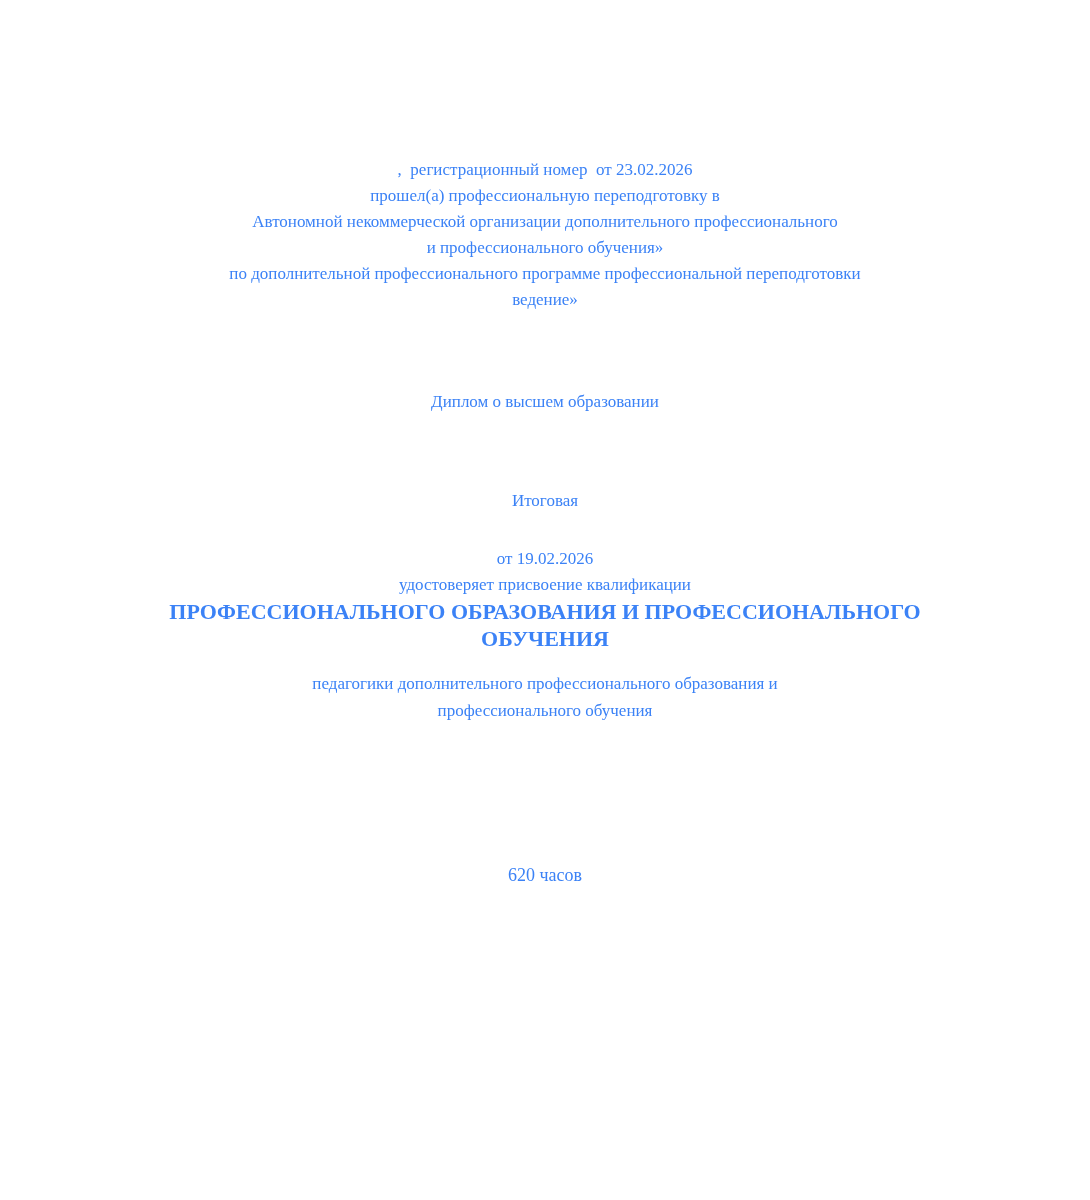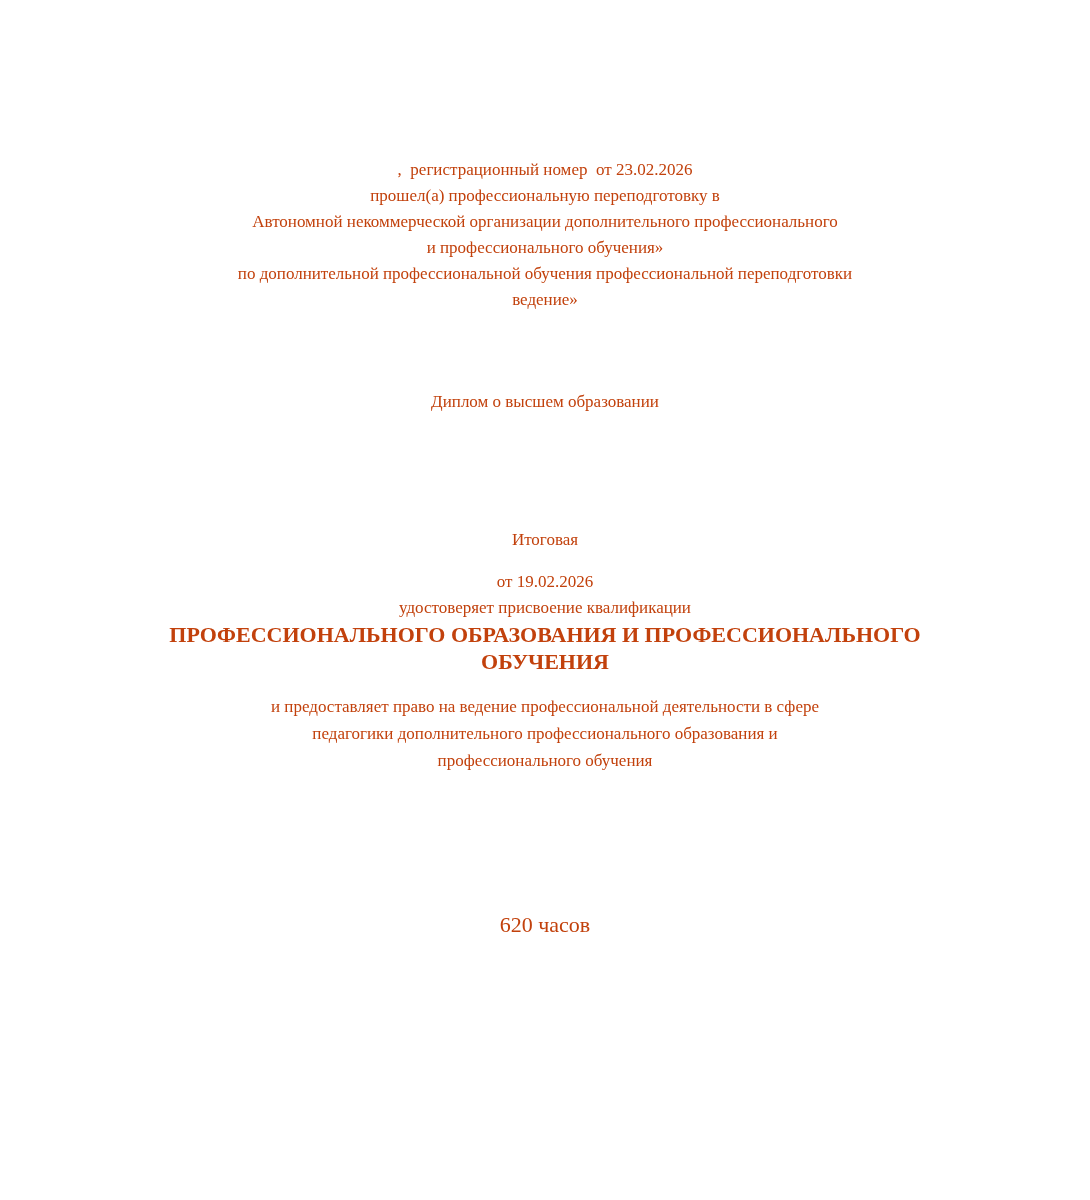--- a/index.html
+++ b/index.html
@@ -5,99 +5,98 @@
   html, body {
     margin: 0;
     padding: 0;
     background: #ffffff;
   }
   .page {
     position: relative;
     width: 1090px;
     height: 1200px;
     background: #ffffff;
-    color: #c2410c;
+    color: #3b82f6;
     font-family: "Liberation Serif", "DejaVu Serif", serif;
     overflow: hidden;
   }
   .content {
     padding-top: 157px;
     text-align: center;
   }
   .line {
     font-size: 17px;
     line-height: 26px;
     white-space: pre;       
   }
   .line.small {
     font-size: 17px;
     line-height: 26px;
   }
   .education-line {
     margin-top: 76px;
   }
   .attestation-line {
-    margin-top: 112px;
+    margin-top: 73px;
   }
   .protocol-date-line {
-    margin-top: 16px;
+    margin-top: 32px;
   }
   .qualification-block .line {
     font-weight: bold;
     font-size: 22px;
     line-height: 27px;
   }
   .rights-block {
     margin-top: 18px;
   }
   .rights-block .line {
     line-height: 27px;
   }
   .hours-line {
     margin-top: 135px;
-    font-size: 22px;
+    font-size: 18px;
     line-height: 32px;
   }
 </style>
 </head>
 <body>
 
 <div class="page">
   <div class="content">
 
     <div class="line small">,  регистрационный номер  от 23.02.2026</div>
 
     <div class="line">прошел(а) профессиональную переподготовку в</div>
 
     <div>
       <div class="line">Автономной некоммерческой организации дополнительного профессионального</div>
       <div class="line">и профессионального обучения»</div>
     </div>
 
     <div>
-      <div class="line">по дополнительной профессиональной обучения профессиональной переподготовки</div>
+      <div class="line">по дополнительной профессионального программе профессиональной переподготовки</div>
       <div class="line">ведение»</div>
     </div>
 
 
     <div class="line education-line">Диплом о высшем образовании</div>
 
     <div class="line attestation-line">Итоговая</div>
 
     <div class="line protocol-date-line">от 19.02.2026</div>
 
     <div class="line">удостоверяет присвоение квалификации</div>
 
     <div class="qualification-block">
       <div class="line">ПРОФЕССИОНАЛЬНОГО ОБРАЗОВАНИЯ И ПРОФЕССИОНАЛЬНОГО</div>
       <div class="line">ОБУЧЕНИЯ</div>
     </div>
 
     <div class="rights-block">
-      <div class="line">и предоставляет право на ведение профессиональной деятельности в сфере</div>
       <div class="line">педагогики дополнительного профессионального образования и</div>
       <div class="line">профессионального обучения</div>
     </div>
 
     <div class="line hours-line">620 часов</div>
 
   </div>
 </div>
 
 </body></html>

